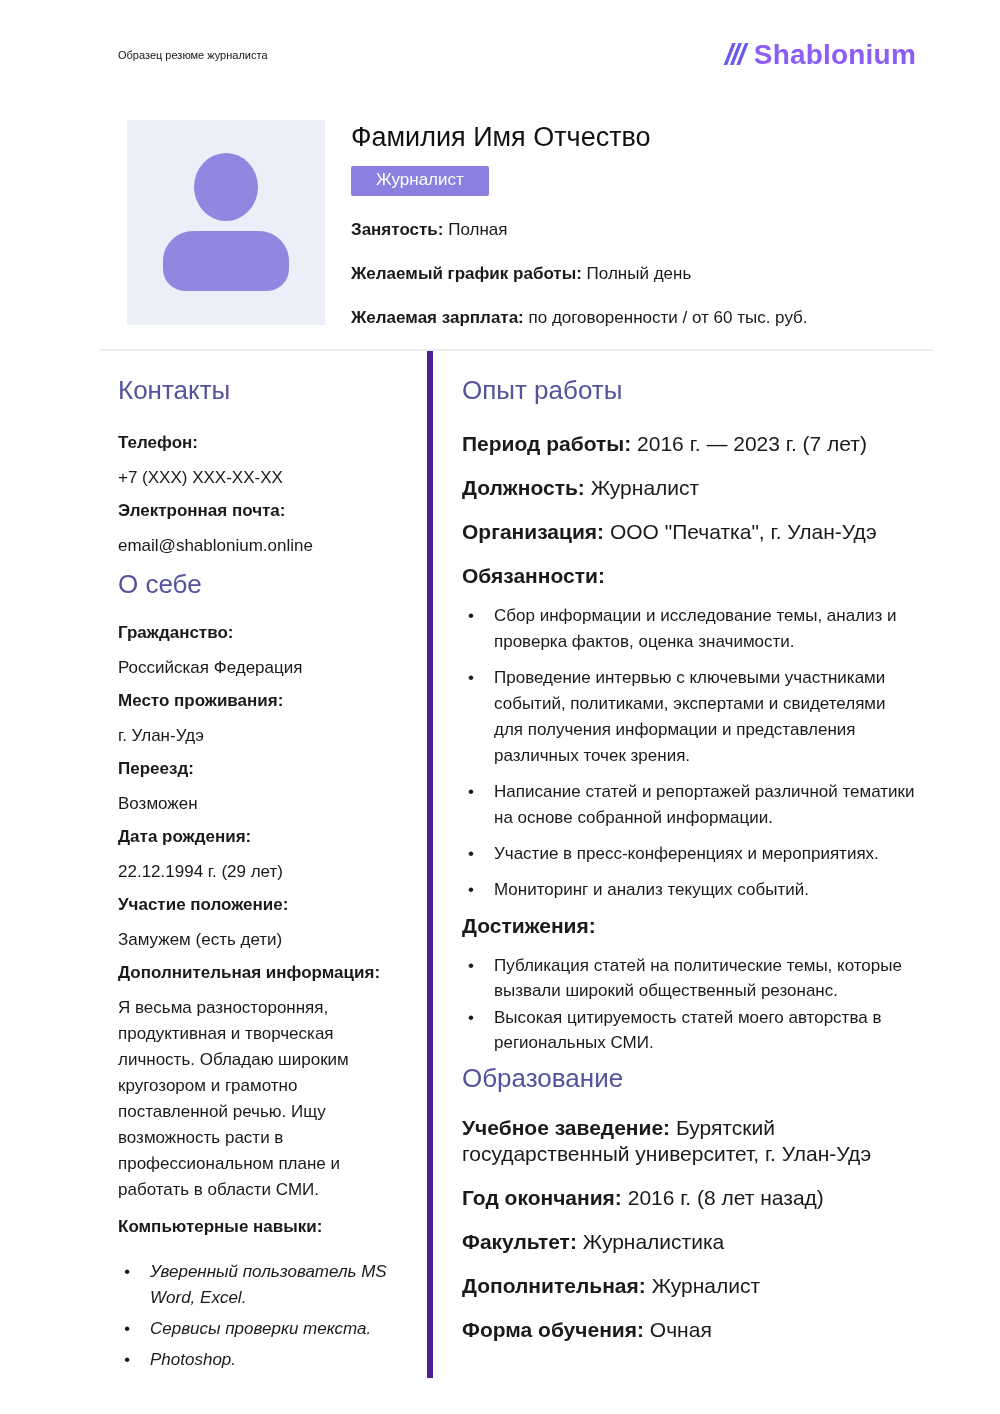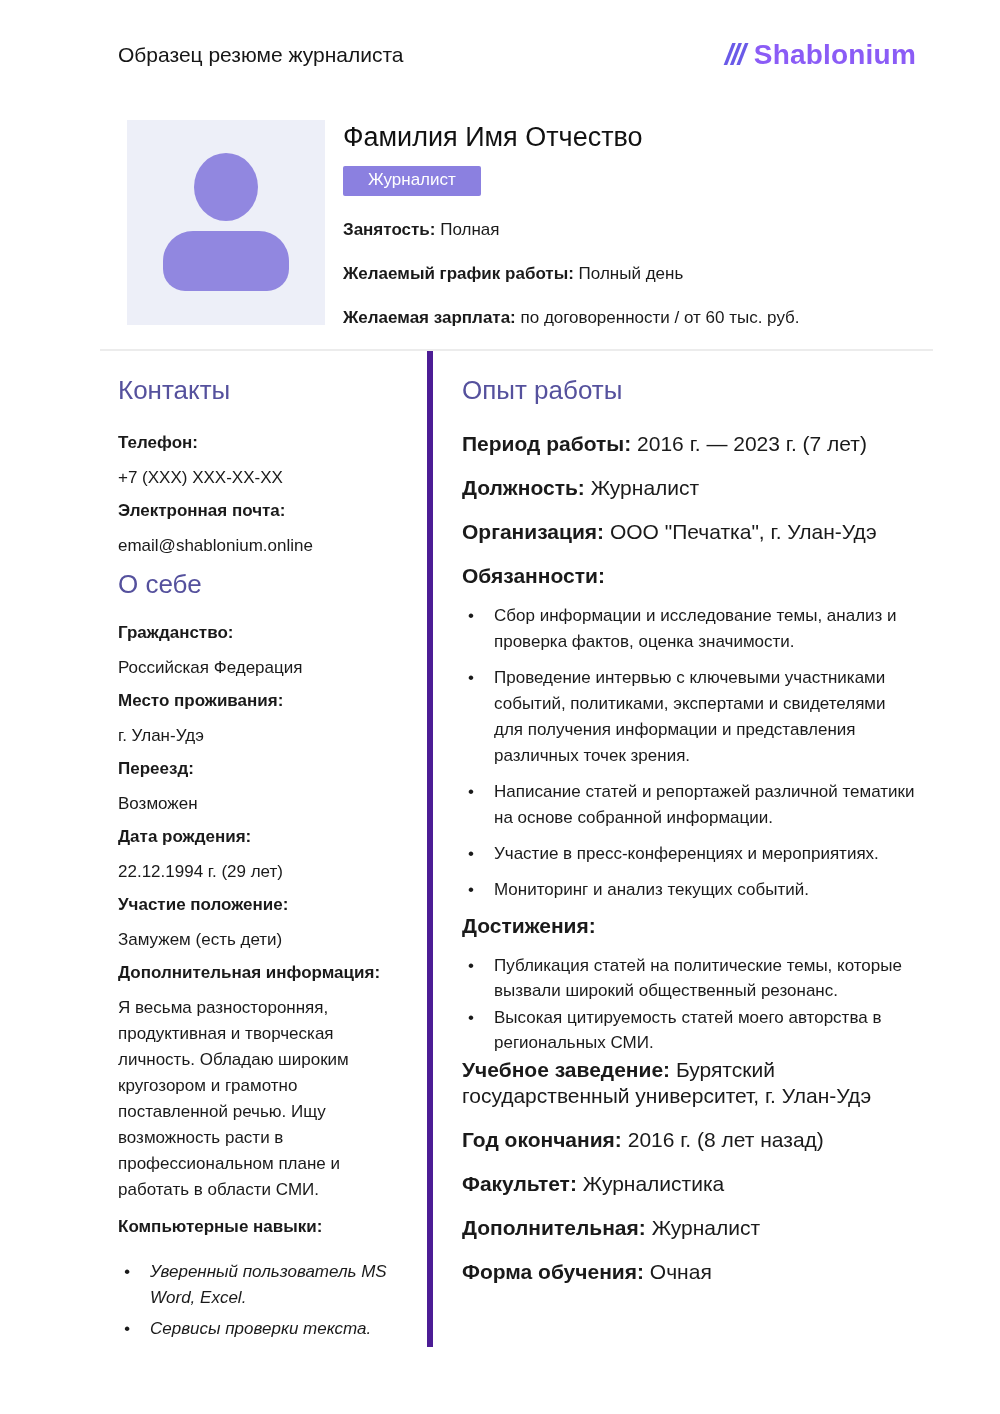--- a/index.html
+++ b/index.html
@@ -14,37 +14,37 @@
     color: #1a1a1a;
     overflow: hidden;
   }
   
   .top {
     display: flex;
     justify-content: space-between;
     align-items: center;
     padding: 38px 84px 0 118px;
   }
-  .doc-label { font-size: 21px; color: #161616; }
+  .doc-label { font-size: 11px; color: #161616; }
   .logo { display: flex; align-items: center; gap: 10px; }
   .logo .slashes {
     font-size: 30px;
     font-weight: 700;
     font-style: italic;
     color: #6a5ae8;
     letter-spacing: -2px;
   }
   .logo .logo-text {
     font-size: 28px;
     font-weight: 700;
     color: #8b5cf6;
     letter-spacing: 0.2px;
   }
   
-  .profile { display: flex; gap: 18px; margin: 48px 12px 0 127px; }
+  .profile { display: flex; gap: 26px; margin: 48px 12px 0 127px; }
   .photo {
     position: relative;
     width: 198px; height: 205px;
     background: #edeff8;
     flex: none;
   }
   .photo .head {
     position: absolute; top: 33px; left: 50%; transform: translateX(-50%);
     width: 64px; height: 68px; border-radius: 50%;
     background: #9187e0;
@@ -150,20 +150,21 @@
       <p class="val">22.12.1994 г. (29 лет)</p>
       <p class="lbl">Участие положение:</p>
       <p class="val">Замужем (есть дети)</p>
       <p class="lbl">Дополнительная информация:</p>
       <p class="val para">Я весьма разносторонняя, продуктивная и творческая личность. Обладаю широким кругозором и грамотно поставленной речью. Ищу возможность расти в профессиональном плане и работать в области СМИ.</p>
 
       <p class="skills-label">Компьютерные навыки:</p>
       <ul class="skills">
         <li>Уверенный пользователь MS Word, Excel.</li>
         <li>Сервисы проверки текста.</li>
+        <li>Photoshop.</li>
       </ul>
     </div>
 
     <div class="col-right">
       <h2>Опыт работы</h2>
 
       <p class="rfield"><b>Период работы:</b> <span>2016 г. — 2023 г. (7 лет)</span></p>
       <p class="rfield"><b>Должность:</b> <span>Журналист</span></p>
       <p class="rfield"><b>Организация:</b> <span>ООО "Печатка", г. Улан-Удэ</span></p>
 
@@ -175,20 +176,21 @@
         <li>Участие в пресс-конференциях и мероприятиях.</li>
         <li>Мониторинг и анализ текущих событий.</li>
       </ul>
 
       <p class="rfield tight"><b>Достижения:</b></p>
       <ul class="achv">
         <li>Публикация статей на политические темы, которые вызвали широкий общественный резонанс.</li>
         <li>Высокая цитируемость статей моего авторства в региональных СМИ.</li>
       </ul>
 
+      <h2 class="mid">Образование</h2>
 
       <p class="rfield"><b>Учебное заведение:</b> <span>Бурятский государственный университет, г. Улан-Удэ</span></p>
       <p class="rfield"><b>Год окончания:</b> <span>2016 г. (8 лет назад)</span></p>
       <p class="rfield"><b>Факультет:</b> <span>Журналистика</span></p>
       <p class="rfield"><b>Дополнительная:</b> <span>Журналист</span></p>
       <p class="rfield"><b>Форма обучения:</b> <span>Очная</span></p>
     </div>
 
   </div>
 </div>

